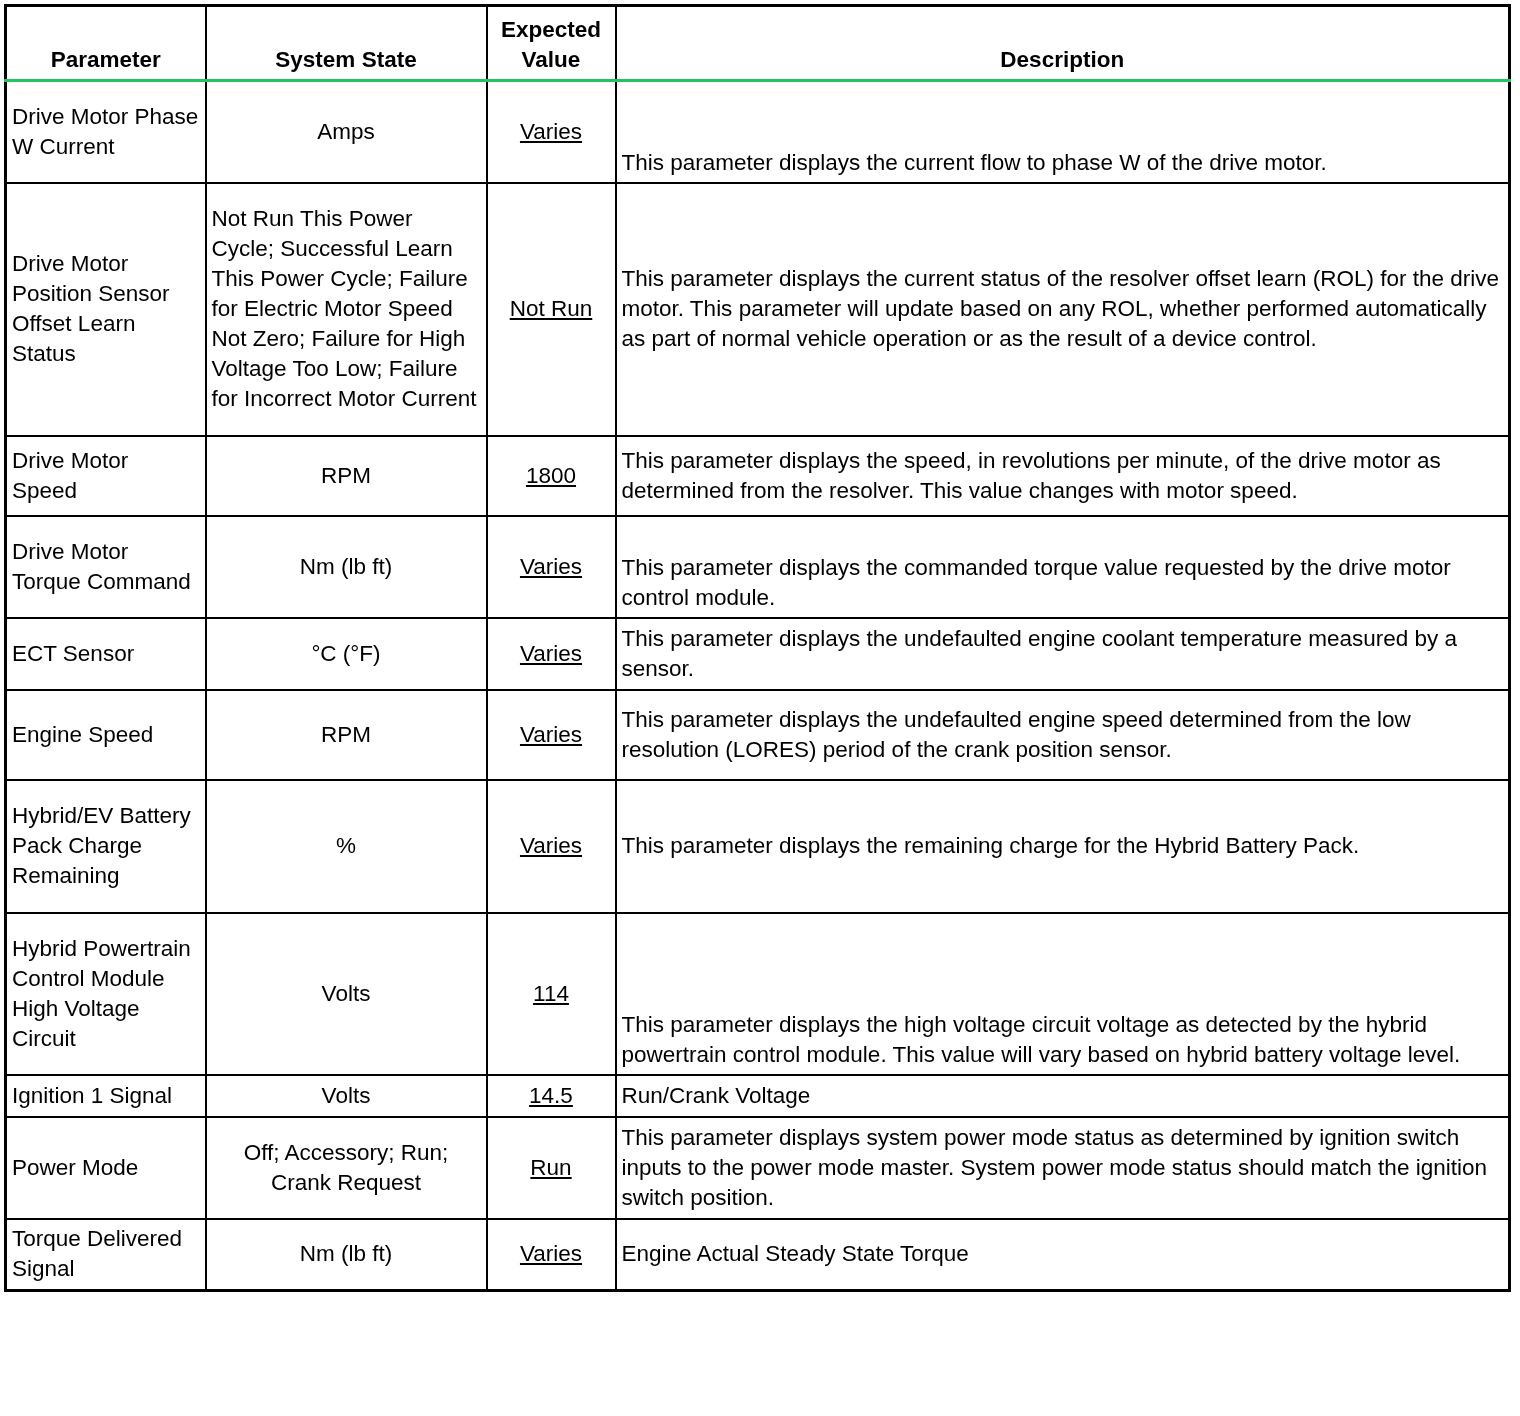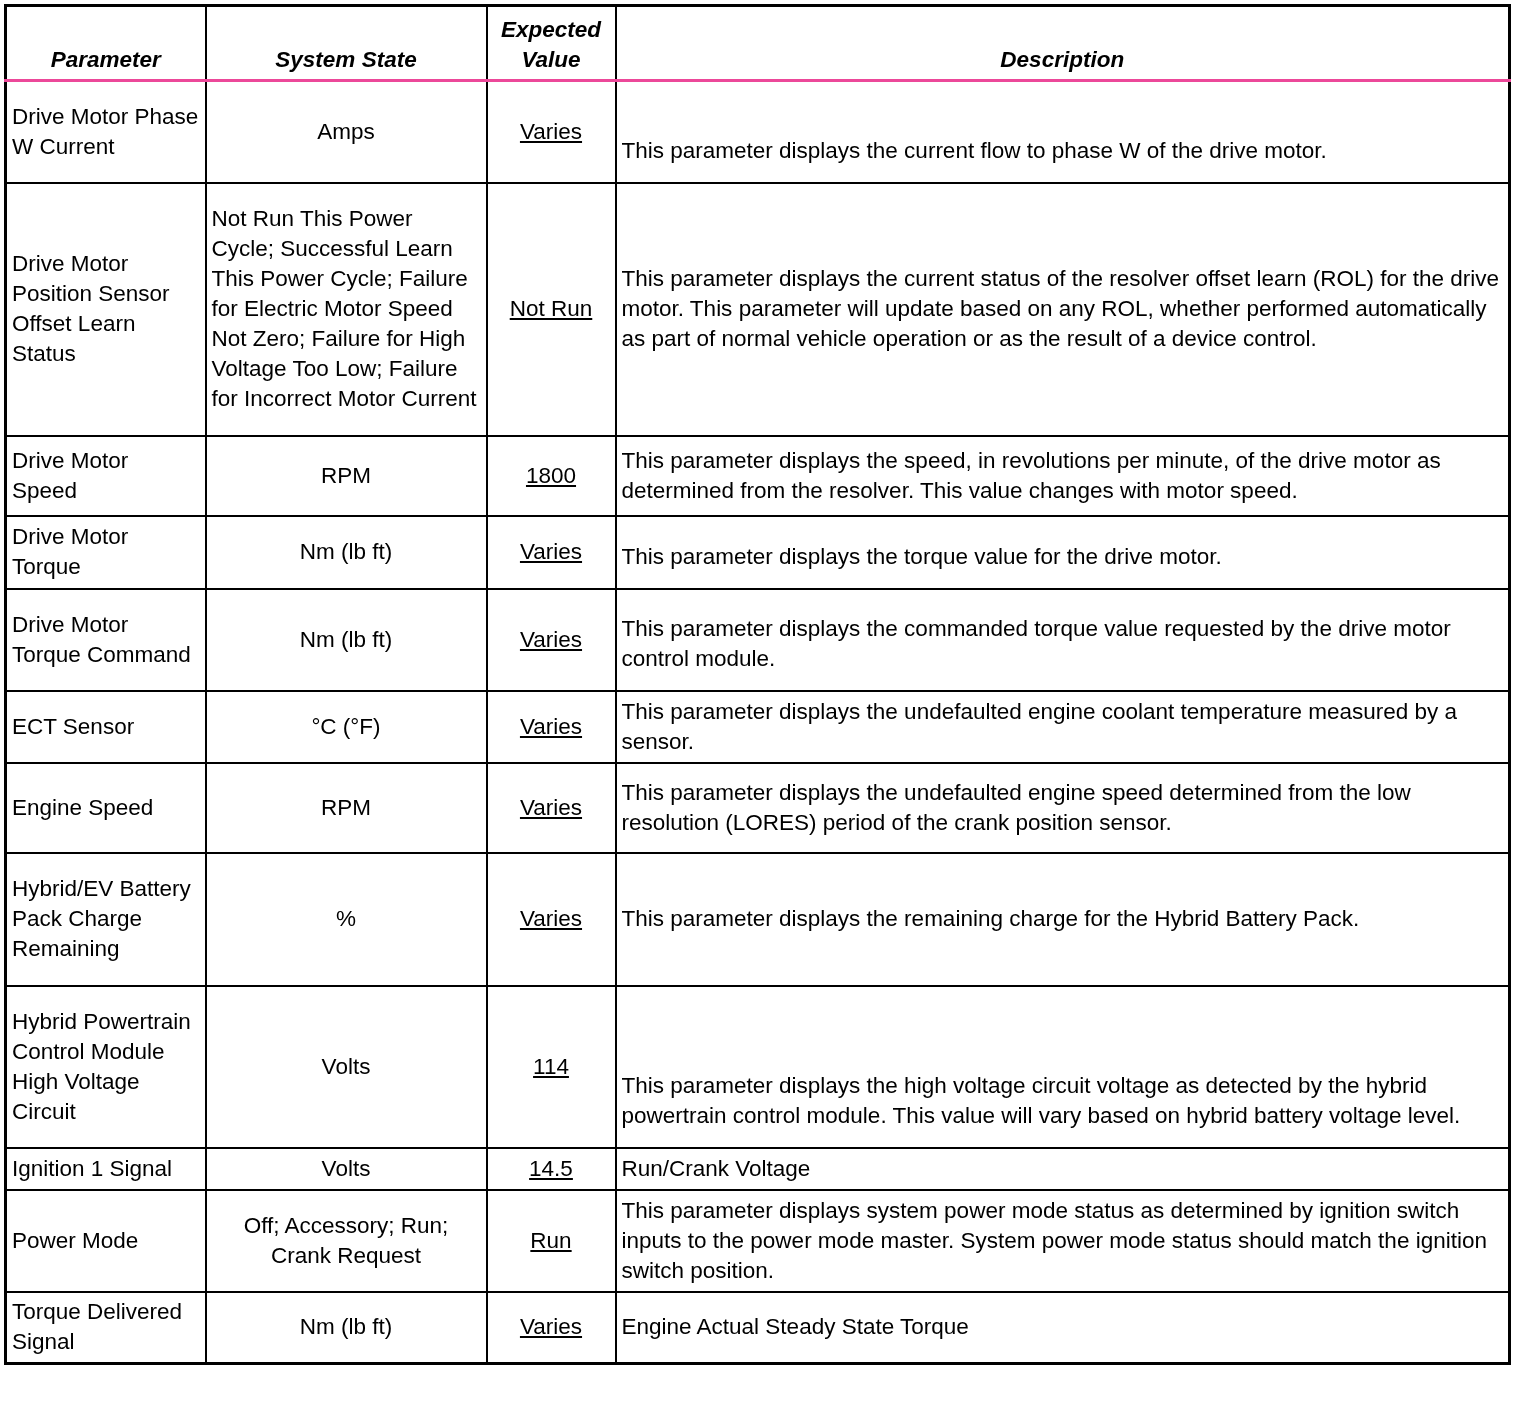--- a/index.html
+++ b/index.html
@@ -28,29 +28,28 @@
     padding: 0 5px;
     box-sizing: border-box;
     overflow: hidden;
     word-wrap: break-word;
   }
   table.params thead th {
     font-weight: bold;
     text-align: center;
     vertical-align: bottom;
     padding-bottom: 4px;
-    border-bottom: 3px solid #ec4899;
+    border-bottom: 3px solid #22c55e;
     height: 75px;
-    font-style: italic;
   }
   td.param { text-align: left; vertical-align: middle; padding-left: 6px; margin-left: 29px; }
   td.state { text-align: center; vertical-align: middle; }
   td.expected { text-align: center; vertical-align: middle; text-decoration: underline; }
   td.desc { text-align: left; vertical-align: middle; padding-left: 5px; }
-  td.desc.va-bottom { vertical-align: bottom; padding-bottom: 16px; }
+  td.desc.va-bottom { vertical-align: bottom; padding-bottom: 4px; }
   td.state.left { text-align: left; margin-left: 15px; }
 </style>
 </head>
 <body>
 
 <div class="doc">
   <table class="params">
     <colgroup>
       <col class="c1">
         <col class="c2">
@@ -76,26 +75,20 @@
         <td class="param">Drive Motor Position Sensor Offset Learn Status</td>
         <td class="state left">Not Run This Power Cycle; Successful Learn This Power Cycle; Failure for Electric Motor Speed Not Zero; Failure for High Voltage Too Low; Failure for Incorrect Motor Current</td>
         <td class="expected">Not Run</td>
         <td class="desc">This parameter displays the current status of the resolver offset learn (ROL) for the drive motor. This parameter will update based on any ROL, whether performed automatically as part of normal vehicle operation or as the result of a device control.</td>
       </tr>
       <tr style="height:80px">
         <td class="param">Drive Motor Speed</td>
         <td class="state">RPM</td>
         <td class="expected">1800</td>
         <td class="desc">This parameter displays the speed, in revolutions per minute, of the drive motor as determined from the resolver. This value changes with motor speed.</td>
-      </tr>
-      <tr style="height:73px">
-        <td class="param">Drive Motor Torque</td>
-        <td class="state">Nm (lb ft)</td>
-        <td class="expected">Varies</td>
-        <td class="desc va-bottom">This parameter displays the torque value for the drive motor.</td>
       </tr>
       <tr style="height:102px">
         <td class="param">Drive Motor Torque Command</td>
         <td class="state">Nm (lb ft)</td>
         <td class="expected">Varies</td>
         <td class="desc va-bottom">This parameter displays the commanded torque value requested by the drive motor control module.</td>
       </tr>
       <tr style="height:72px">
         <td class="param">ECT Sensor</td>
         <td class="state">°C (°F)</td>

